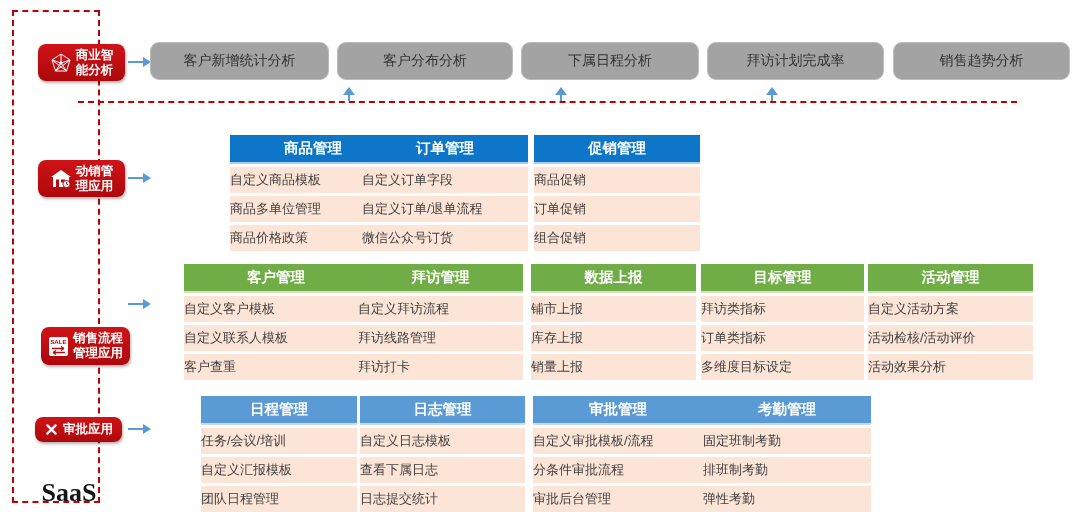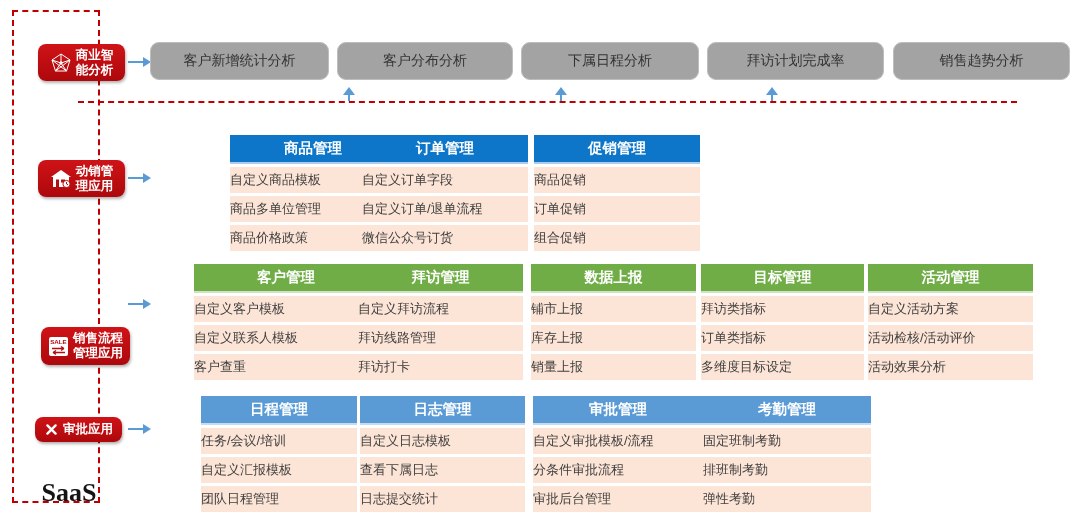--- a/index.html
+++ b/index.html
@@ -172,21 +172,21 @@
     <div class="cell">自定义订单/退单流程</div>
     <div class="cell">微信公众号订货</div>
   </div>
   <div class="tbl theme-blue" style="left:534px;top:135px;width:166px;">
     <div class="thead">促销管理</div>
     <div class="cell">商品促销</div>
     <div class="cell">订单促销</div>
     <div class="cell">组合促销</div>
   </div>
 
-  <div class="tbl theme-green" style="left:184px;top:264px;width:184px;margin-left:10px;">
+  <div class="tbl theme-green" style="left:184px;top:264px;width:184px;">
     <div class="thead">客户管理</div>
     <div class="cell">自定义客户模板</div>
     <div class="cell">自定义联系人模板</div>
     <div class="cell">客户查重</div>
   </div>
   <div class="tbl theme-green" style="left:358px;top:264px;width:165px;">
     <div class="thead">拜访管理</div>
     <div class="cell">自定义拜访流程</div>
     <div class="cell">拜访线路管理</div>
     <div class="cell">拜访打卡</div>

